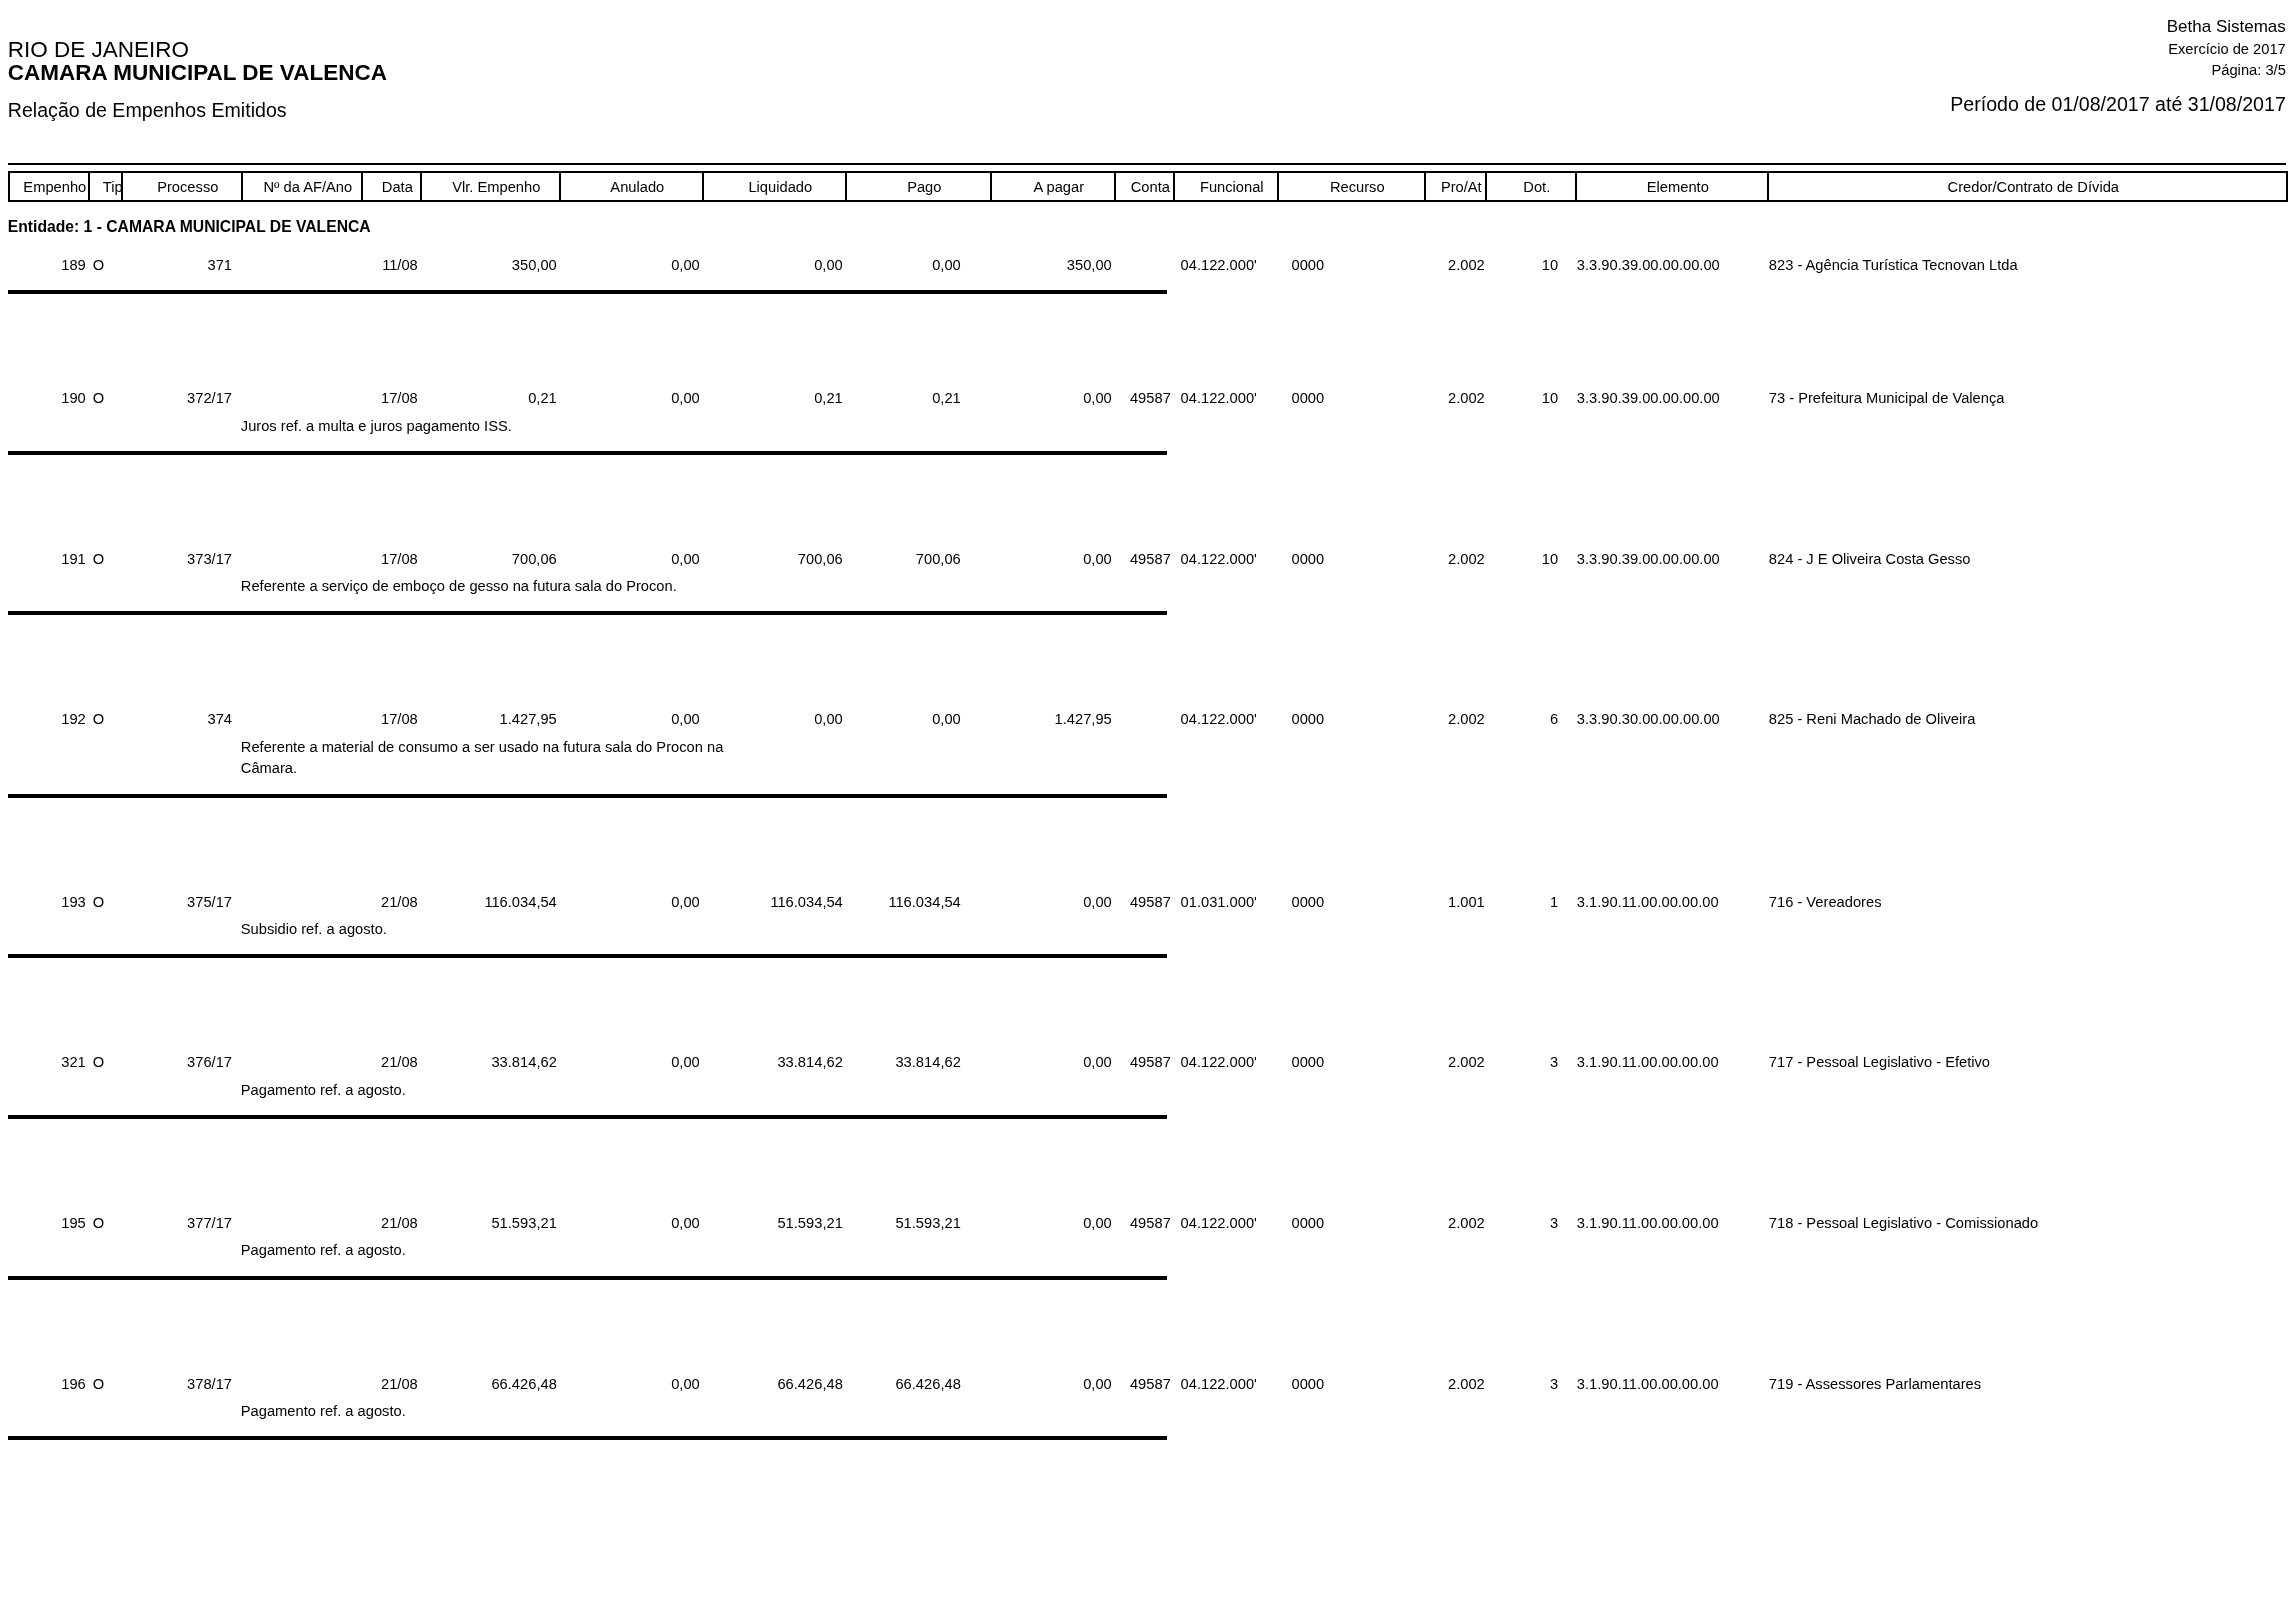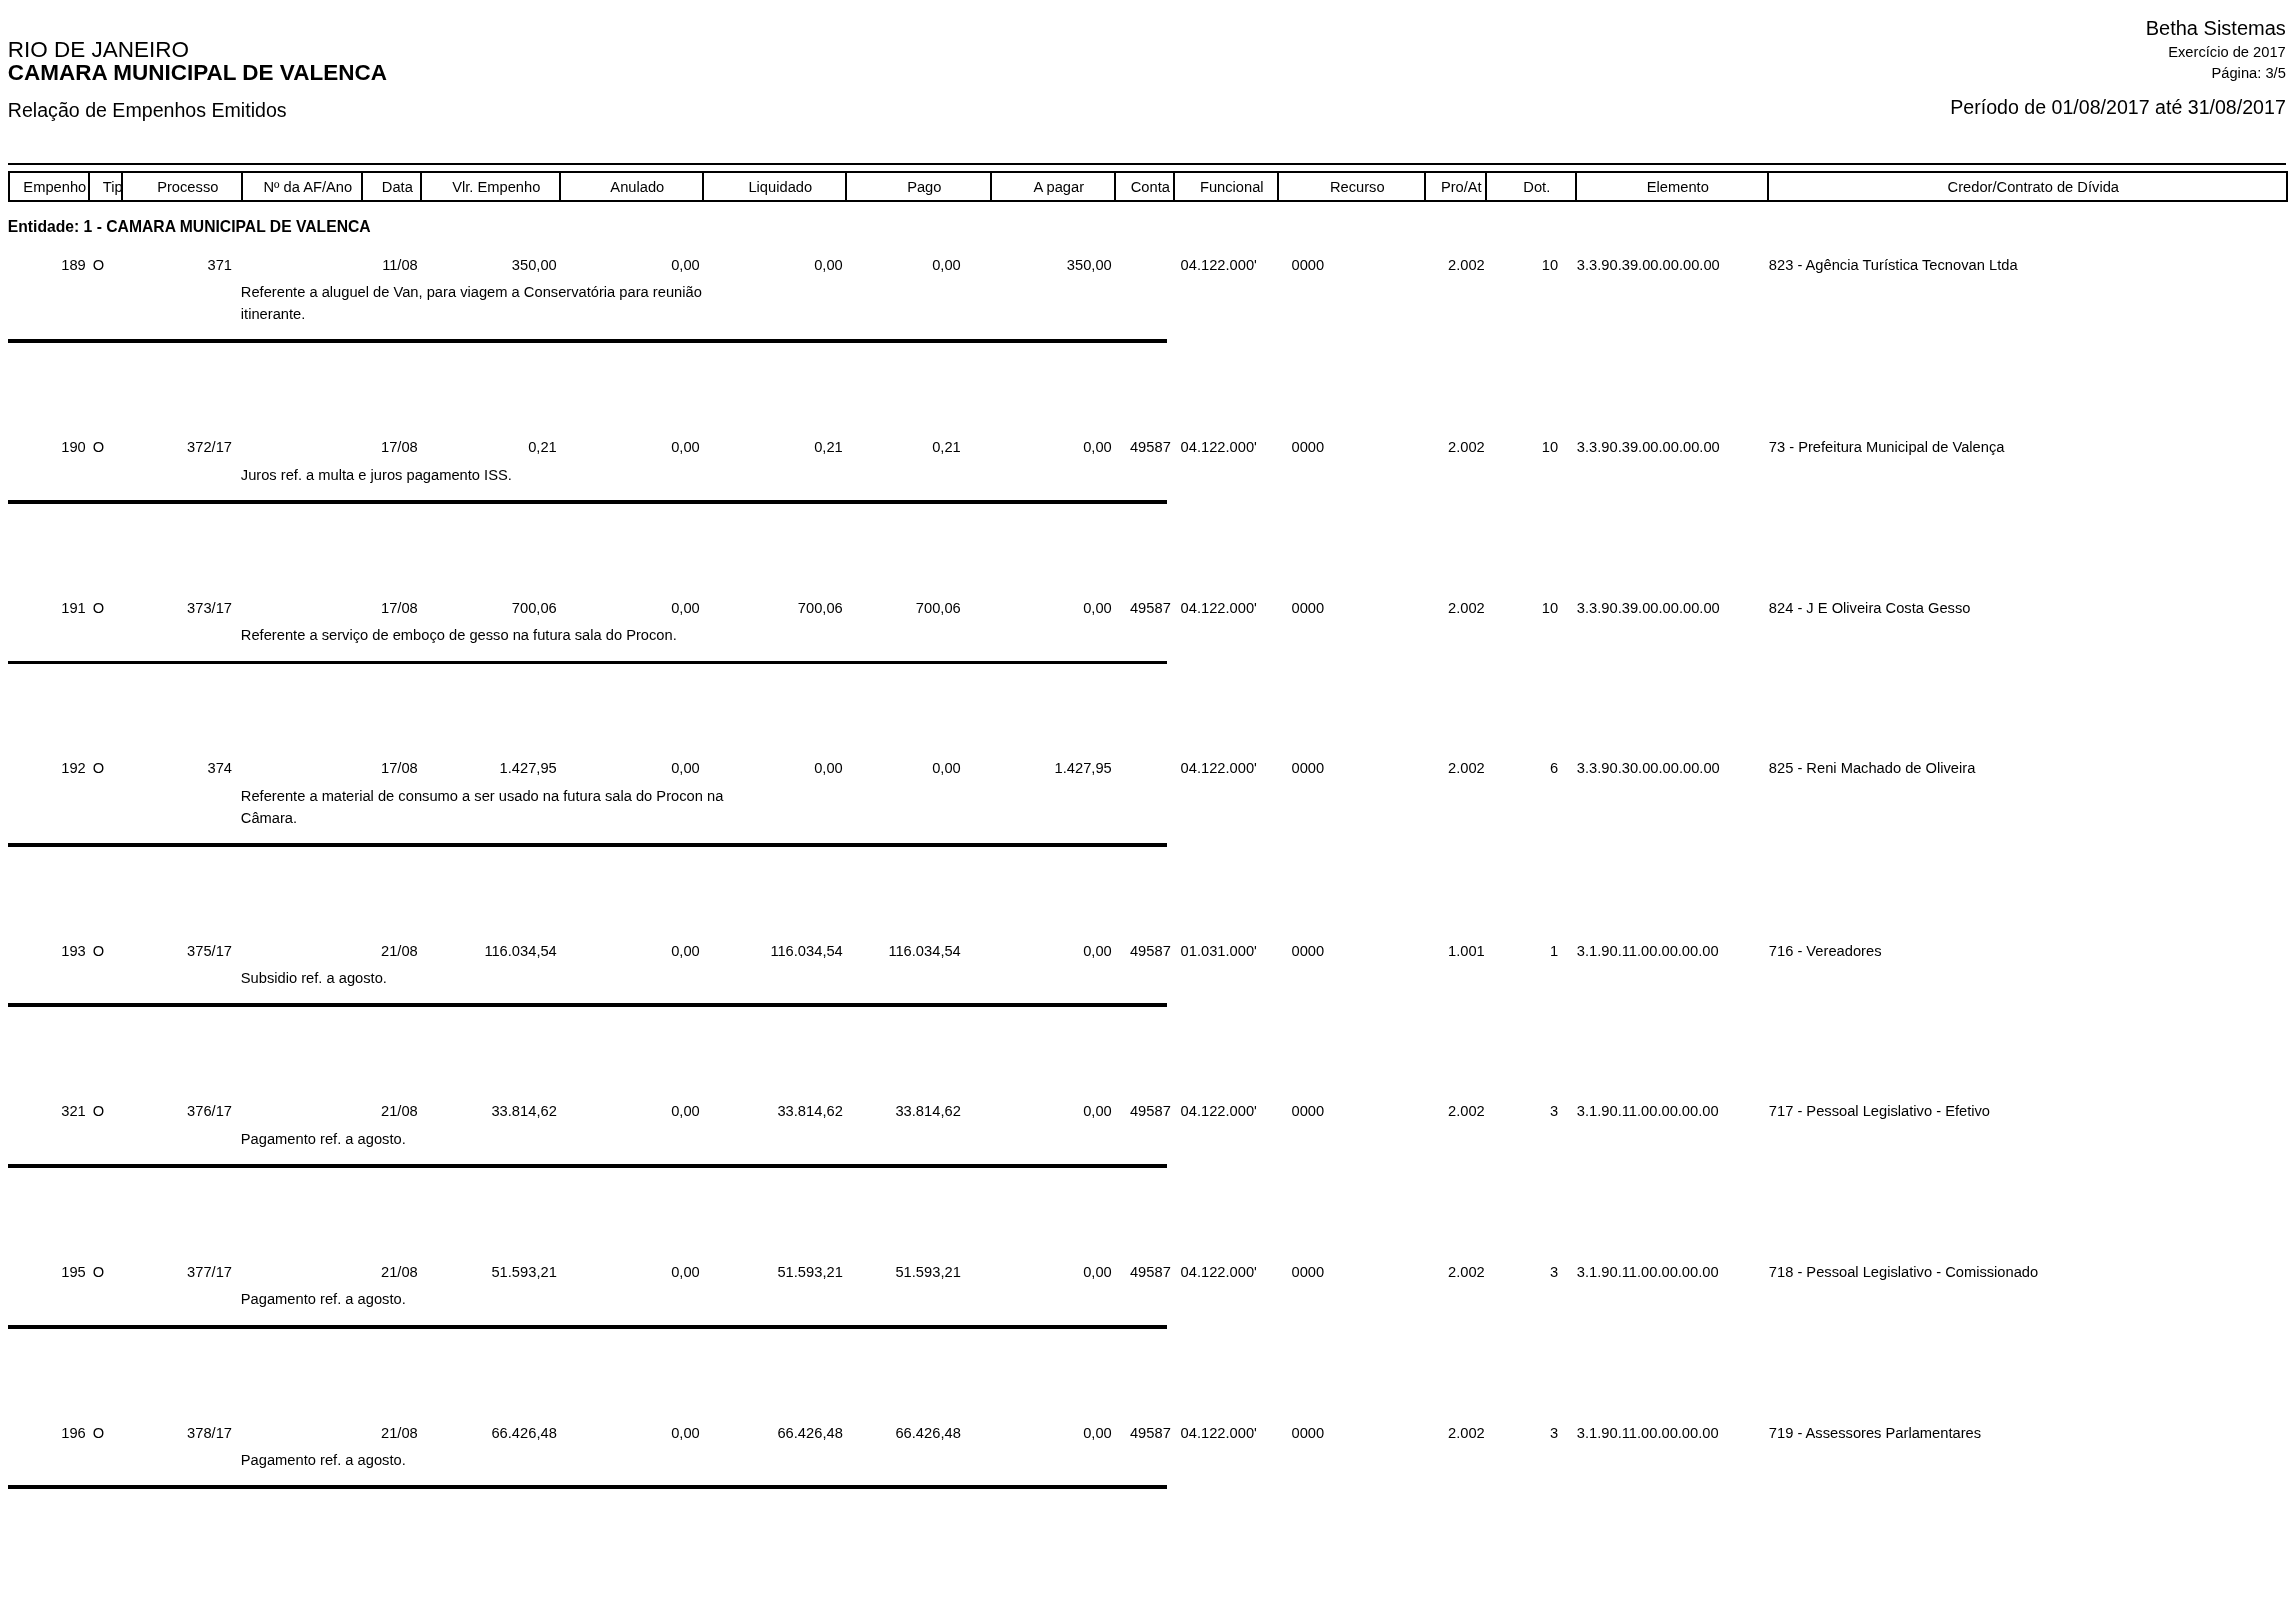--- a/index.html
+++ b/index.html
@@ -11,21 +11,21 @@
     font-family:"Liberation Sans","DejaVu Sans",sans-serif;
     overflow:hidden;
   }
   
   .hdr{display:flex;justify-content:space-between;height:163px;}
   .hdr-left{margin-top:39px;}
   .state{font-size:22.5px;font-weight:normal;line-height:1;}
   .org{font-size:22.5px;font-weight:bold;line-height:1;margin-top:0;}
   .title{font-size:19.6px;line-height:1;margin-top:16.7px;}
   .hdr-right{text-align:right;margin-top:17.6px;}
-  .brand{font-size:20px;line-height:1;text-align:right;}
+  .brand{font-size:17px;line-height:1;text-align:right;}
   .small{font-size:14.7px;line-height:1;margin-top:7px;}
   .period{font-size:19.6px;line-height:1;margin-top:16.7px;}
   
   .rule{border-top:2px solid #000;}
   .sep{height:3.9px;background:#000;width:1159px;margin-top:13.7px;}
   
   .grid{
     display:grid;
     grid-template-columns:80px 33px 120px 120px 59px 139px 143px 143px 145px 124px 59px 104px 147px 61px 90px 192px minmax(0,1fr);
     width:2278px;
@@ -130,21 +130,20 @@
           <div>0,00</div>
           <div>350,00</div>
           <div></div>
           <div>04.122.000'</div>
           <div>0000</div>
           <div>2.002</div>
           <div>10</div>
           <div>3.3.90.39.00.00.00.00</div>
           <div>823 - Agência Turística Tecnovan Ltda</div>
         </div>
-        <div class="desc">Referente a aluguel de Van, para viagem a Conservatória para reunião itinerante.</div>
         <div class="sep"></div>
       </div>
       <div class="block">
         <div class="grid vrow">
           <div>190</div>
           <div>O</div>
           <div>372/17</div>
           <div></div>
           <div>17/08</div>
           <div>0,21</div>

